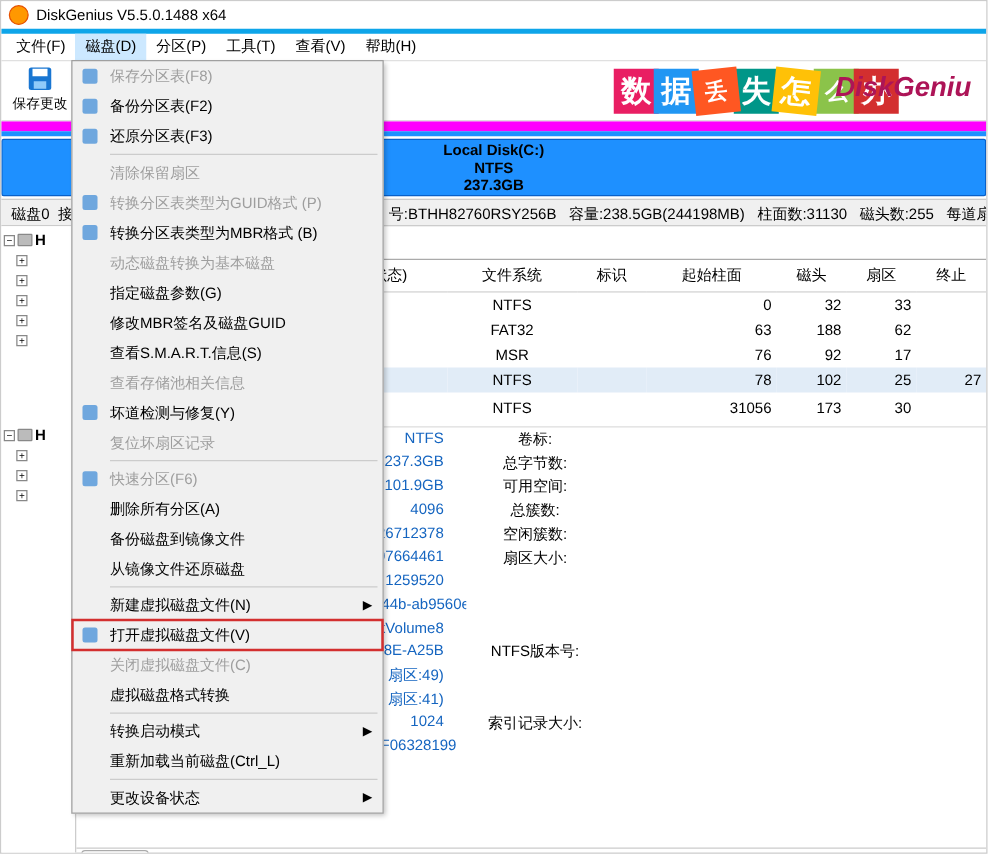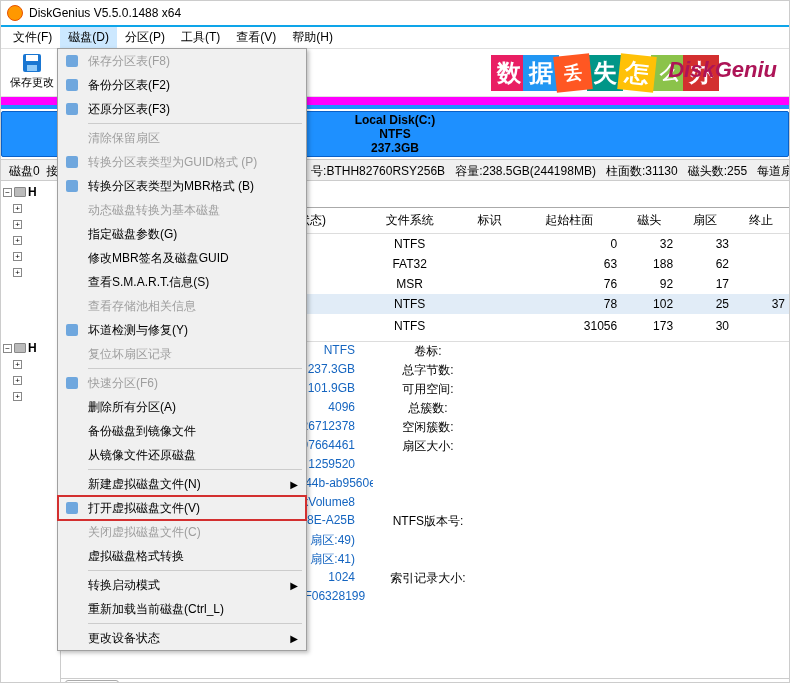--- a/index.html
+++ b/index.html
@@ -1,17 +1,17 @@
 <!DOCTYPE html>
 <html><head>
 <meta charset="utf-8">
 <style>
 *{box-sizing:border-box;margin:0;padding:0;font-family:"Microsoft YaHei",SimSun,sans-serif;font-size:12px}
 body{background:#fff;width:790px;height:683px;overflow:hidden;border:1px solid #ccc}
-.titlebar{height:26px;display:flex;align-items:center;padding:4px 6px;background:#fff;border-bottom:2px solid #0ea5e9}
+.titlebar{height:26px;display:flex;align-items:center;padding:4px 6px;background:#fff;border-bottom:4px solid #0ea5e9}
 .titlebar .logo{width:16px;height:16px;background:#ff9800;border-radius:50%;border:1px solid #e65100;margin-right:6px}
 .menubar{height:22px;display:flex;align-items:center;padding:0 4px;border-bottom:1px solid #e0e0e0}
 .menubar .mi{padding:2px 8px;cursor:pointer}
 .menubar .mi.open{background:#cce8ff}
 .toolbar{height:48px;display:flex;align-items:center;padding:0 4px;overflow:hidden;position:relative;border-bottom:1px solid #e0e0e0}
 .toolbtn{display:flex;flex-direction:column;align-items:center;justify-content:flex-start;width:54px;height:44px;cursor:pointer}
 .toolbtn .ticon{width:24px;height:24px}
 .toolbtn span{font-size:11px}
 .tagbanner{position:absolute;left:490px;top:0;height:48px;display:flex;align-items:center}
 .tag{display:inline-flex;align-items:center;justify-content:center;width:36px;height:36px;font-size:24px;font-weight:bold;color:#fff;margin-right:-4px}
@@ -241,21 +241,21 @@
               <td></td>
             </tr>
             <tr class="r3">
               <td class="l">Local Disk(C:)</td>
               <td class="c">3</td>
               <td class="c">NTFS</td>
               <td class="c"></td>
               <td>78</td>
               <td>102</td>
               <td>25</td>
-              <td>37</td>
+              <td>27</td>
             </tr>
             <tr class="r4">
               <td class="l">区(4)</td>
               <td class="c">4</td>
               <td class="c">NTFS</td>
               <td class="c"></td>
               <td>31056</td>
               <td>173</td>
               <td>30</td>
               <td></td>

